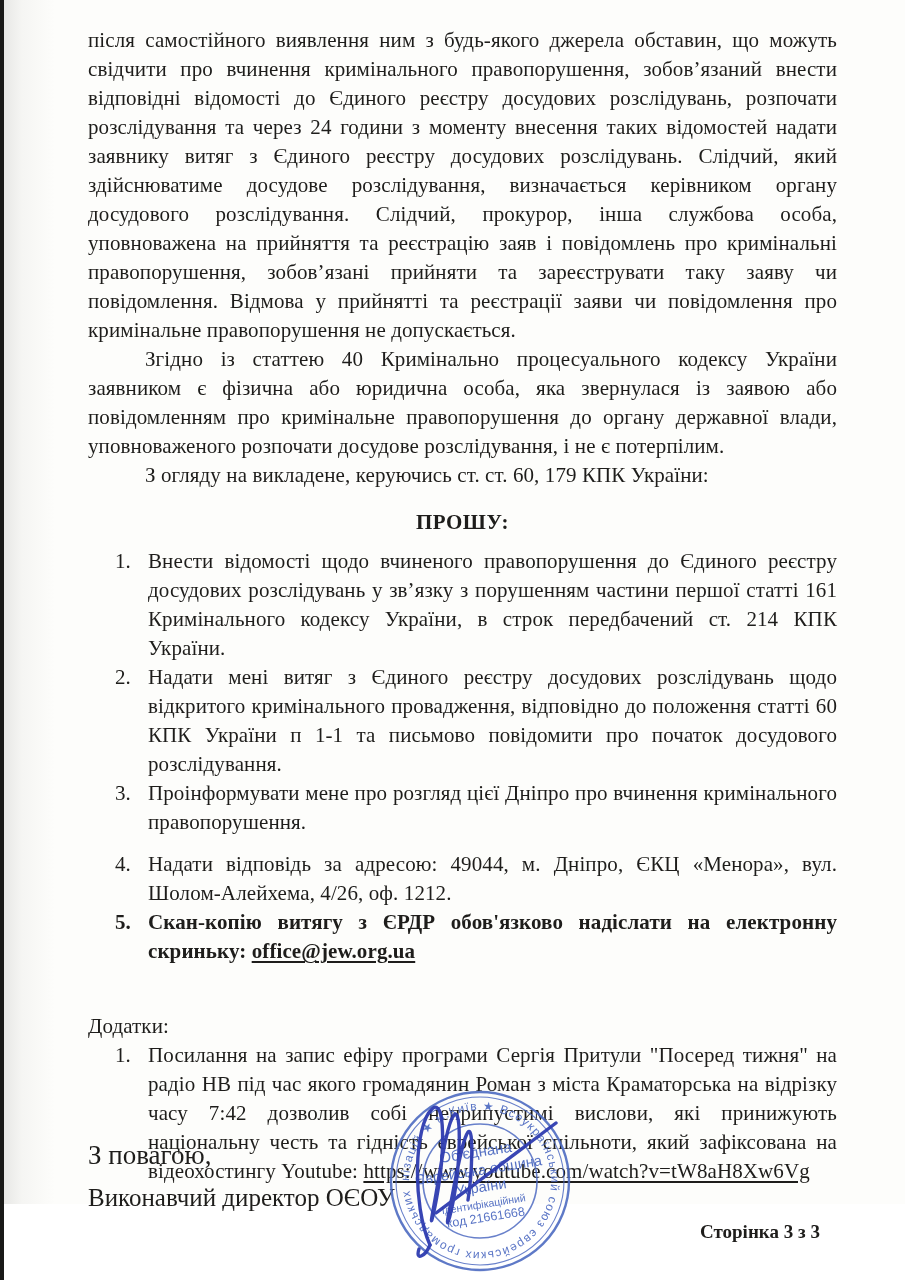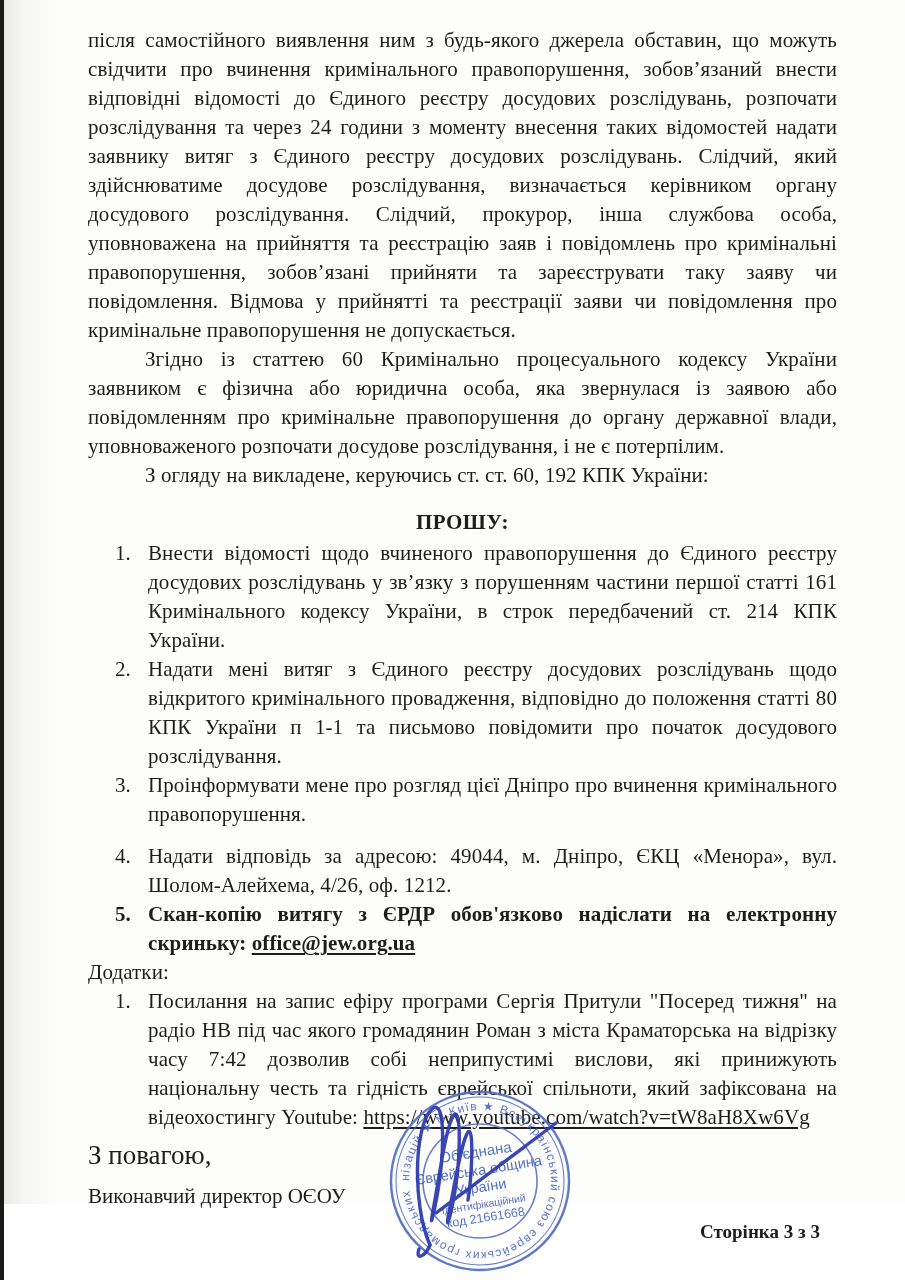--- a/index.html
+++ b/index.html
@@ -27,32 +27,32 @@
   }
   .content{
     position:absolute;left:88px;top:26px;width:749px;
     font-size:21px;line-height:29px;text-align:justify;
     letter-spacing:.1px;
   }
   p{margin:0;}
   .indent{text-indent:57px;}
   .doc-heading{
     text-align:center;font-weight:bold;
-    margin-top:18px;margin-bottom:2px;letter-spacing:.5px;
+    margin-top:18px;margin-bottom:10px;letter-spacing:.5px;
   }
   .num-list{margin:0;}
   .li{display:flex;align-items:flex-start;}
   .li .num{flex:0 0 33px;margin-left:27px;text-align:left;}
   .li .li-text{flex:1;text-align:justify;font-family:Liberation Serif, serif;}
   .li.gap-top{margin-top:13px;}
   .bold{font-weight:bold;}
   .ulink{text-decoration:underline;text-underline-offset:3px;color:var(--ink);}
-  .attach-label{text-align:left;}
+  .attach-label{text-align:left;margin-top:46px;}
   .footer-regards{position:absolute;left:88px;top:1140px;font-size:27px;}
-  .footer-position{position:absolute;left:88px;top:1184px;font-size:21px;}
+  .footer-position{position:absolute;left:88px;top:1184px;font-size:25px;}
   .footer-name{position:absolute;left:578px;top:1183px;font-size:21px;}
   .footer-page{position:absolute;left:700px;top:1221px;font-size:19px;font-weight:bold;}
   .stamp-wrap{
     position:absolute;left:382px;top:1083px;width:196px;height:196px;
     pointer-events:none;
   }
   .stamp-wrap svg{display:block;}
   .stamp-ring-text{
     font-family:"Liberation Sans","DejaVu Sans",sans-serif;
     font-size:12px;letter-spacing:1.2px;fill:var(--stamp-color);opacity:.92;
@@ -63,33 +63,33 @@
   }
 </style>
 </head>
 <body>
 
 <div class="page">
   <div class="scan-edge"></div>
 
   <div class="content">
     <p>після самостійного виявлення ним з будь-якого джерела обставин, що можуть свідчити про вчинення кримінального правопорушення, зобов’язаний внести відповідні відомості до Єдиного реєстру досудових розслідувань, розпочати розслідування та через 24 години з моменту внесення таких відомостей надати заявнику витяг з Єдиного реєстру досудових розслідувань. Слідчий, який здійснюватиме досудове розслідування, визначається керівником органу досудового розслідування. Слідчий, прокурор, інша службова особа, уповноважена на прийняття та реєстрацію заяв і повідомлень про кримінальні правопорушення, зобов’язані прийняти та зареєструвати таку заяву чи повідомлення. Відмова у прийнятті та реєстрації заяви чи повідомлення про кримінальне правопорушення не допускається.</p>
-    <p class="indent">Згідно із статтею 60 Кримінально процесуального кодексу України заявником є фізична або юридична особа, яка звернулася із заявою або повідомленням про кримінальне правопорушення до органу державної влади, уповноваженого розпочати досудове розслідування, і не є потерпілим.</p>
-    <p class="indent">З огляду на викладене, керуючись ст. ст. 60, 192 КПК України:</p>
+    <p class="indent">Згідно із статтею 40 Кримінально процесуального кодексу України заявником є фізична або юридична особа, яка звернулася із заявою або повідомленням про кримінальне правопорушення до органу державної влади, уповноваженого розпочати досудове розслідування, і не є потерпілим.</p>
+    <p class="indent">З огляду на викладене, керуючись ст. ст. 60, 179 КПК України:</p>
 
     <p class="doc-heading">ПРОШУ:</p>
 
     <div class="num-list">
       <div class="li">
         <span class="num">1.</span>
         <span class="li-text">Внести відомості щодо вчиненого правопорушення до Єдиного реєстру досудових розслідувань у зв’язку з порушенням частини першої статті 161 Кримінального кодексу України, в строк передбачений ст. 214 КПК України.</span>
       </div>
       <div class="li">
         <span class="num">2.</span>
-        <span class="li-text">Надати мені витяг з Єдиного реєстру досудових розслідувань щодо відкритого кримінального провадження, відповідно до положення статті 80 КПК України п 1-1 та письмово повідомити про початок досудового розслідування.</span>
+        <span class="li-text">Надати мені витяг з Єдиного реєстру досудових розслідувань щодо відкритого кримінального провадження, відповідно до положення статті 60 КПК України п 1-1 та письмово повідомити про початок досудового розслідування.</span>
       </div>
       <div class="li">
         <span class="num">3.</span>
         <span class="li-text">Проінформувати мене про розгляд цієї Дніпро про вчинення кримінального правопорушення.</span>
       </div>
       <div class="li gap-top">
         <span class="num">4.</span>
         <span class="li-text">Надати відповідь за адресою: 49044, м. Дніпро, ЄКЦ «Менора», вул. Шолом-Алейхема, 4/26, оф. 1212.</span>
       </div>
       <div class="li">

